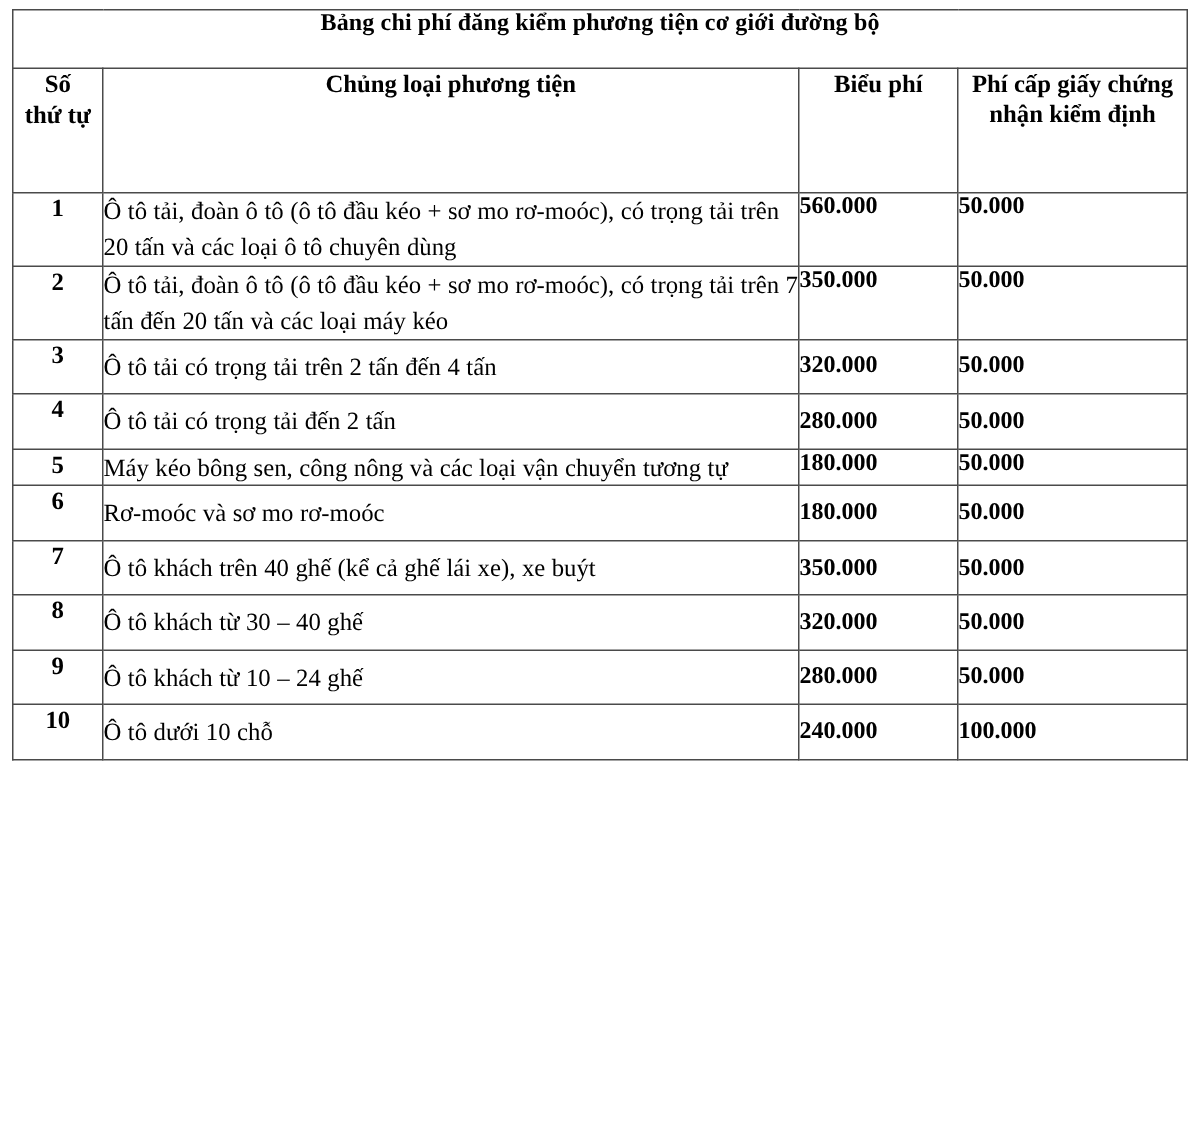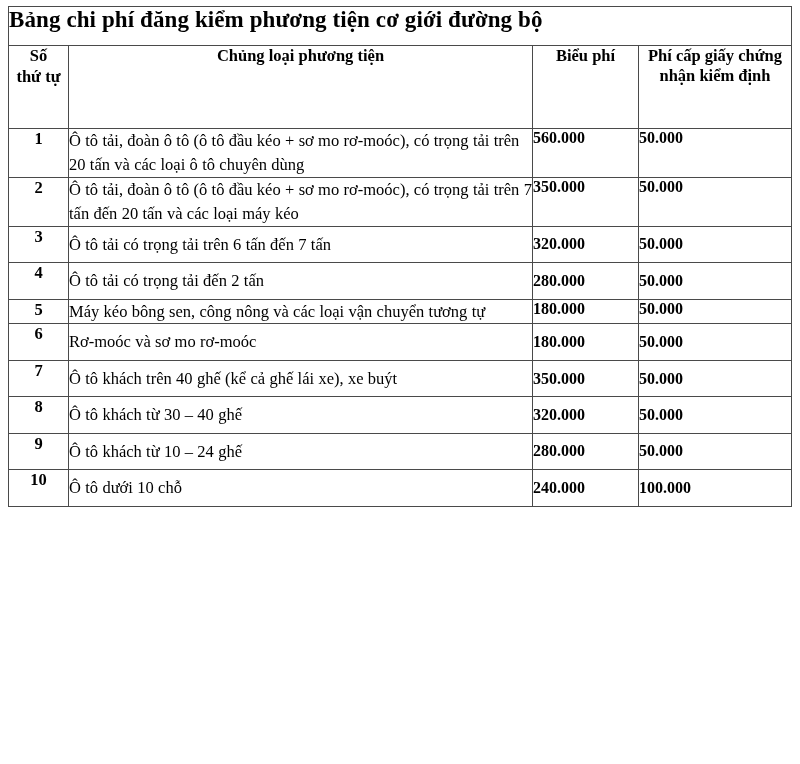--- a/index.html
+++ b/index.html
@@ -42,21 +42,22 @@
   
   col.c-stt   { width: 60px;  }
   col.c-type  { width: 464px; }
   col.c-fee   { width: 106px; }
   col.c-cert  { width: 153px; }
 
   
   .title-cell {
     border: 1.6px solid #4a4a4a;
     border-bottom-width: 2.2px;
-    font-size: 23px;
+    text-align: center;
+    font-size: 16px;
     font-weight: bold;
     letter-spacing: 0.1px;
     height: 38px;
     padding: 8px 4px 6px 4px;
     vertical-align: middle;
     line-height: 1.15;
   }
 
   
   .head-cell {
@@ -147,21 +148,21 @@
           <td class="cert-cell">50.000</td>
         </tr>
         <tr class="tall">
           <td class="stt-cell">2</td>
           <td class="type-cell">Ô tô tải, đoàn ô tô (ô tô đầu kéo + sơ mo rơ-moóc), có trọng tải trên 7 tấn đến 20 tấn và các loại máy kéo</td>
           <td class="fee-cell">350.000</td>
           <td class="cert-cell">50.000</td>
         </tr>
         <tr class="single">
           <td class="stt-cell">3</td>
-          <td class="type-cell">Ô tô tải có trọng tải trên 6 tấn đến 7 tấn</td>
+          <td class="type-cell">Ô tô tải có trọng tải trên 2 tấn đến 4 tấn</td>
           <td class="fee-cell">320.000</td>
           <td class="cert-cell">50.000</td>
         </tr>
         <tr class="single">
           <td class="stt-cell">4</td>
           <td class="type-cell">Ô tô tải có trọng tải đến 2 tấn</td>
           <td class="fee-cell">280.000</td>
           <td class="cert-cell">50.000</td>
         </tr>
         <tr class="tall">

